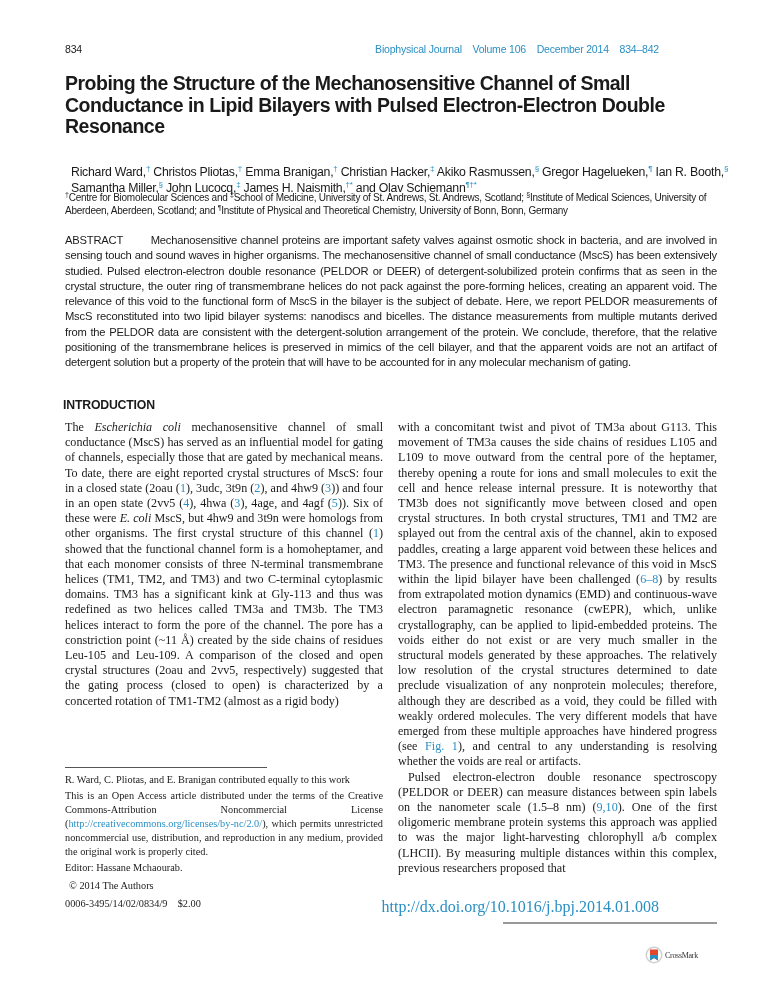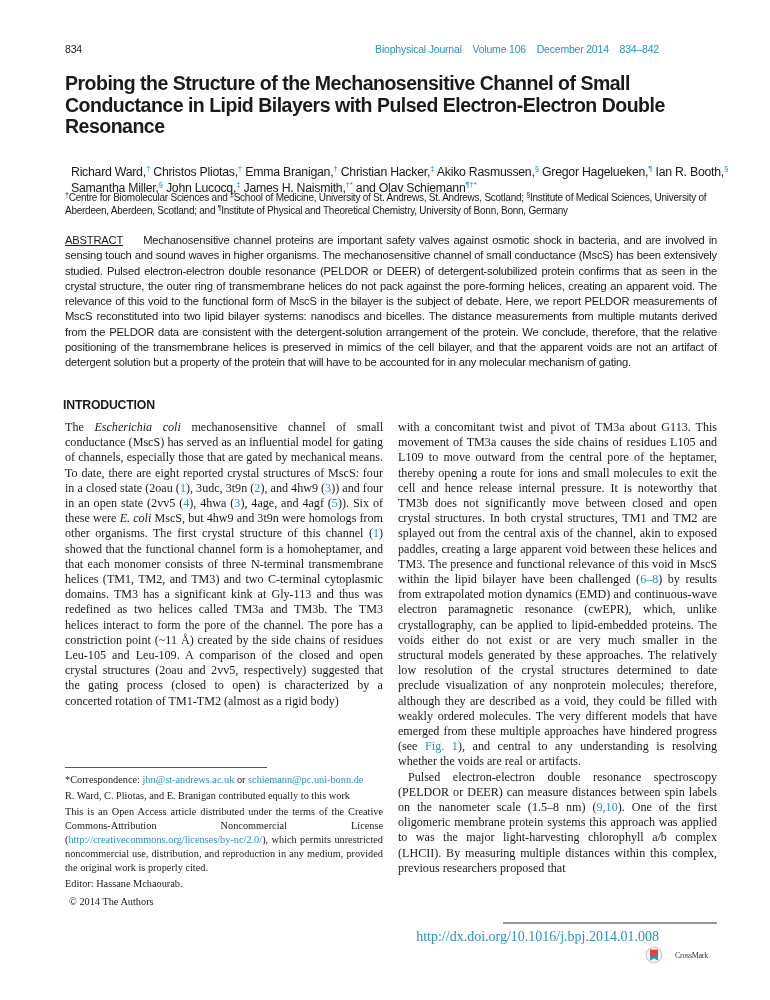--- a/index.html
+++ b/index.html
@@ -11,34 +11,34 @@
   .running-head { position: absolute; top: 43px; left: 65px; right: 53px; font-size: 10.5px; letter-spacing: -0.2px; }
   .page-num { position: absolute; left: 0; top: 0; }
   .journal-info { position: absolute; right: 0; top: 0; }
   .journal-info span { margin-left: 8px; }
   .title { position: absolute; top: 73px; left: 65px; width: 640px; font-size: 19.5px; font-weight: bold; line-height: 21.5px; letter-spacing: -0.5px; margin: 0; }
   .authors { position: absolute; top: 159px; left: 65px; width: 660px; font-size: 12.3px; line-height: 15.5px; letter-spacing: -0.25px; margin: 6px; }
   .authors sup { font-size: 8px; color: #2a8fc4; vertical-align: 5px; line-height: 0; }
   .affil { position: absolute; top: 191px; left: 65px; width: 660px; font-size: 10px; line-height: 13px; letter-spacing: -0.25px; margin: 0; }
   .affil sup { font-size: 7px; vertical-align: 4px; line-height: 0; }
   .abstract { position: absolute; top: 233px; left: 65px; width: 652px; font-size: 11.2px; line-height: 15.3px; text-align: justify; margin: 0; letter-spacing: -0.2px; }
-  .abstract .label { margin-right: 16px; text-decoration: underline; }
+  .abstract .label { margin-right: 24px; }
   .section-head { position: absolute; top: 398px; left: 63px; font-size: 12.3px; font-weight: bold; margin: 0; letter-spacing: -0.2px; }
   .col { position: absolute; font-size: 12.1px; line-height: 15.2px; text-align: justify; }
   .col p { margin: 0; }
   .col-left { top: 420px; left: 65px; width: 318px; }
   .col-right { top: 420px; left: 398px; width: 319px; }
   .indent { text-indent: 10px; }
   .rule { position: absolute; left: 65px; top: 767px; width: 202px; height: 0; border-top: 1px solid #555; }
   .footnotes { position: absolute; top: 773px; left: 65px; width: 318px; font-size: 10.3px; line-height: 14px; text-align: justify; }
   .footnotes p { margin: 0 0 2px 0; }
   .fn-submitted { font-style: italic; }
   .doi-rule { position: absolute; left: 503px; top: 922px; width: 214px; height: 0; border-top: 2px solid #999; }
-  .doi { position: absolute; top: 929px; right: 53px; font-size: 14px; }
-  .crossmark { position: absolute; top: 946px; left: 645px; display: flex; align-items: center; gap: 12px; }
+  .doi { position: absolute; top: 898px; right: 53px; font-size: 16px; }
+  .crossmark { position: absolute; top: 946px; left: 645px; display: flex; align-items: center; gap: 2px; }
   .crossmark-text { font-size: 8px; color: #333; letter-spacing: -0.3px; }
 </style>
 </head>
 <body>
 
 <div class="page">
 
   <div class="running-head sans">
     <span class="page-num">834</span>
     <span class="journal-info blue">
@@ -71,25 +71,25 @@
 
   <h2 class="section-head sans">INTRODUCTION</h2>
 
   <div class="col col-left serif">
     <p><span>The </span><i>Escherichia coli</i><span> mechanosensitive channel of small conductance (MscS) has served as an influential model for gating of channels, especially those that are gated by mechanical means. To date, there are eight reported crystal structures of MscS: four in a closed state (2oau (</span><a class="blue">1</a><span>), 3udc, 3t9n (</span><a class="blue">2</a><span>), and 4hw9 (</span><a class="blue">3</a><span>)) and four in an open state (2vv5 (</span><a class="blue">4</a><span>), 4hwa (</span><a class="blue">3</a><span>), 4age, and 4agf (</span><a class="blue">5</a><span>)). Six of these were </span><i>E. coli</i><span> MscS, but 4hw9 and 3t9n were homologs from other organisms. The first crystal structure of this channel (</span><a class="blue">1</a><span>) showed that the functional channel form is a homoheptamer, and that each monomer consists of three N-terminal transmembrane helices (TM1, TM2, and TM3) and two C-terminal cytoplasmic domains. TM3 has a significant kink at Gly-113 and thus was redefined as two helices called TM3a and TM3b. The TM3 helices interact to form the pore of the channel. The pore has a constriction point (~11 Å) created by the side chains of residues Leu-105 and Leu-109. A comparison of the closed and open crystal structures (2oau and 2vv5, respectively) suggested that the gating process (closed to open) is characterized by a concerted rotation of TM1-TM2 (almost as a rigid body)</span></p>
   </div>
 
   <div class="rule"></div>
 
   <div class="footnotes serif">
-    <p><span>*Correspondence: </span><a class="blue">jhn@st-andrews.ac.uk</a><span> or </span><a class="blue">schiemann@pc.uni-bonn.de</a></p>
     <p>R. Ward, C. Pliotas, and E. Branigan contributed equally to this work</p>
     <p><span>This is an Open Access article distributed under the terms of the Creative Commons-Attribution Noncommercial License (</span><a class="blue">http://creativecommons.org/licenses/by-nc/2.0/</a><span>), which permits unrestricted noncommercial use, distribution, and reproduction in any medium, provided the original work is properly cited.</span></p>
     <p>Editor: Hassane Mchaourab.</p>
     <p style="margin:4px">© 2014 The Authors</p>
+    <p><span>0006-3495/14/02/0834/9</span>&nbsp;&nbsp;&nbsp;&nbsp;<span>$2.00</span></p>
   </div>
 
   <div class="col col-right serif">
     <p><span>with a concomitant twist and pivot of TM3a about G113. This movement of TM3a causes the side chains of residues L105 and L109 to move outward from the central pore of the heptamer, thereby opening a route for ions and small molecules to exit the cell and hence release internal pressure. It is noteworthy that TM3b does not significantly move between closed and open crystal structures. In both crystal structures, TM1 and TM2 are splayed out from the central axis of the channel, akin to exposed paddles, creating a large apparent void between these helices and TM3. The presence and functional relevance of this void in MscS within the lipid bilayer have been challenged (</span><a class="blue">6–8</a><span>) by results from extrapolated motion dynamics (EMD) and continuous-wave electron paramagnetic resonance (cwEPR), which, unlike crystallography, can be applied to lipid-embedded proteins. The voids either do not exist or are very much smaller in the structural models generated by these approaches. The relatively low resolution of the crystal structures determined to date preclude visualization of any nonprotein molecules; therefore, although they are described as a void, they could be filled with weakly ordered molecules. The very different models that have emerged from these multiple approaches have hindered progress (see </span><a class="blue">Fig. 1</a><span>), and central to any understanding is resolving whether the voids are real or artifacts.</span></p>
     <p class="indent"><span>Pulsed electron-electron double resonance spectroscopy (PELDOR or DEER) can measure distances between spin labels on the nanometer scale (1.5–8 nm) (</span><a class="blue">9,10</a><span>). One of the first oligomeric membrane protein systems this approach was applied to was the major light-harvesting chlorophyll a/b complex (LHCII). By measuring multiple distances within this complex, previous researchers proposed that</span></p>
   </div>
 
   <div class="doi-rule"></div>
   <a class="doi serif blue">http://dx.doi.org/10.1016/j.bpj.2014.01.008</a>
 

